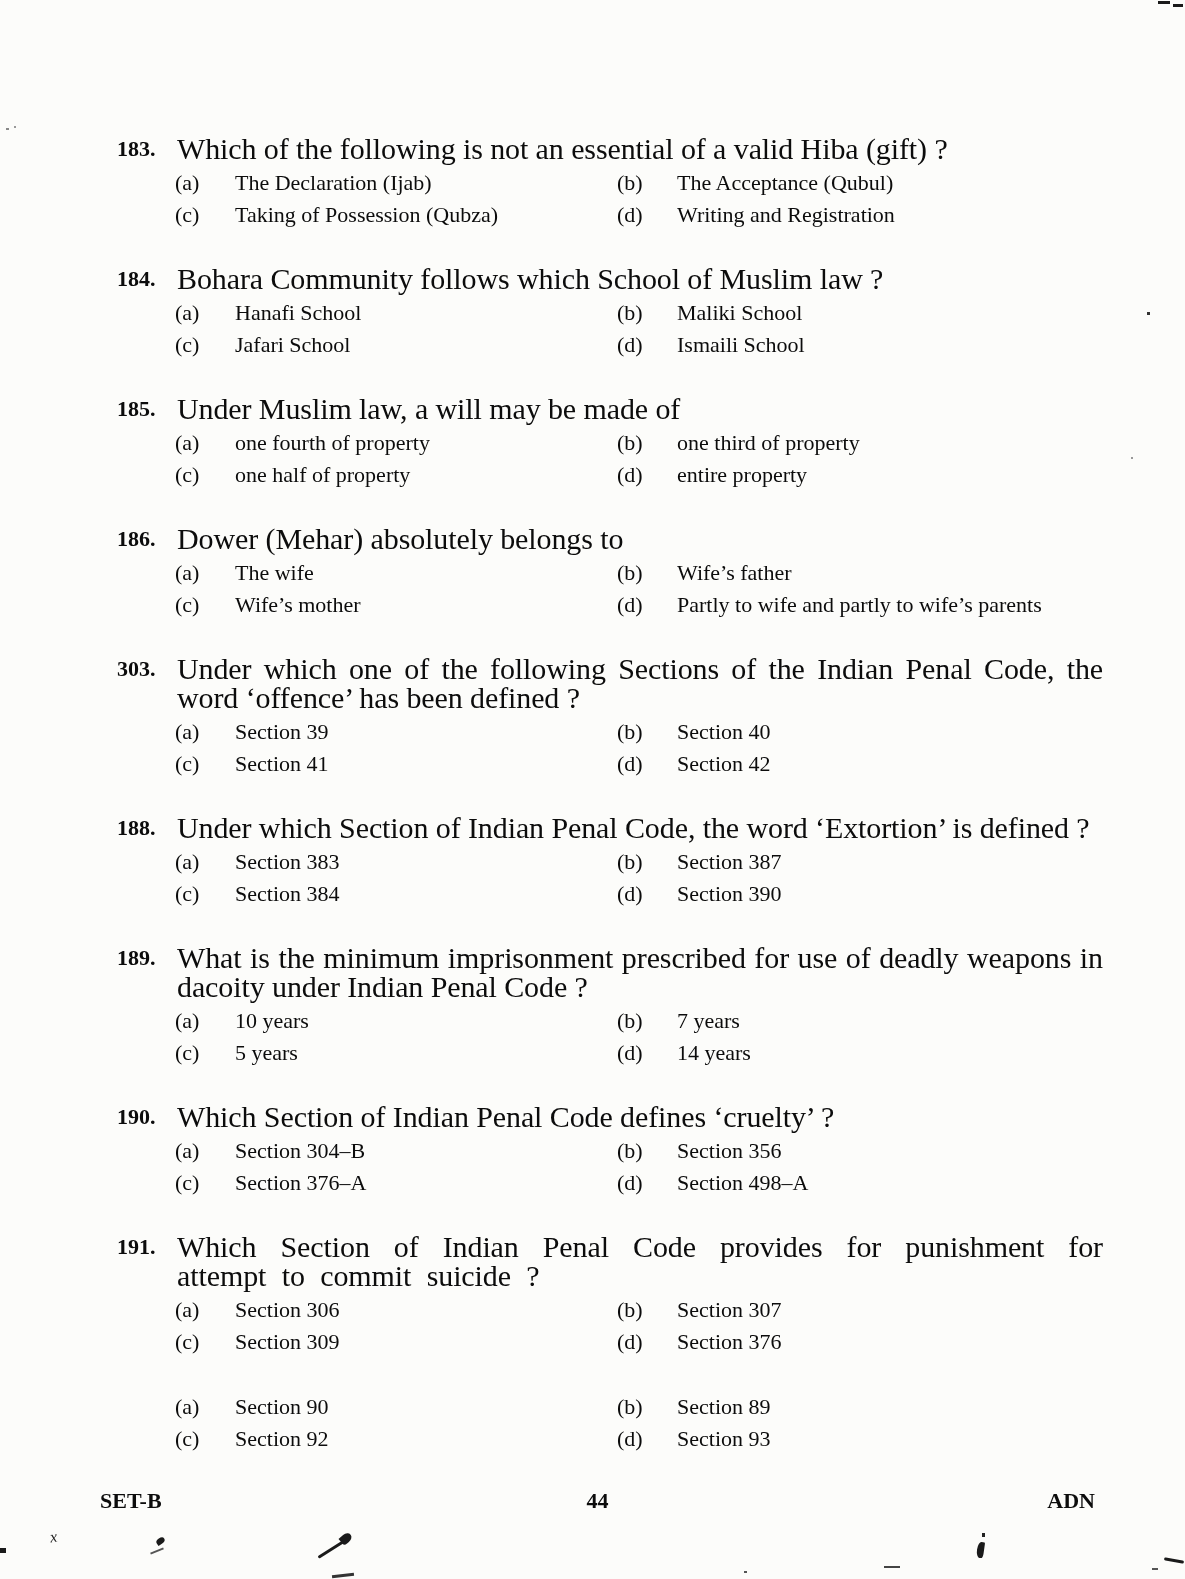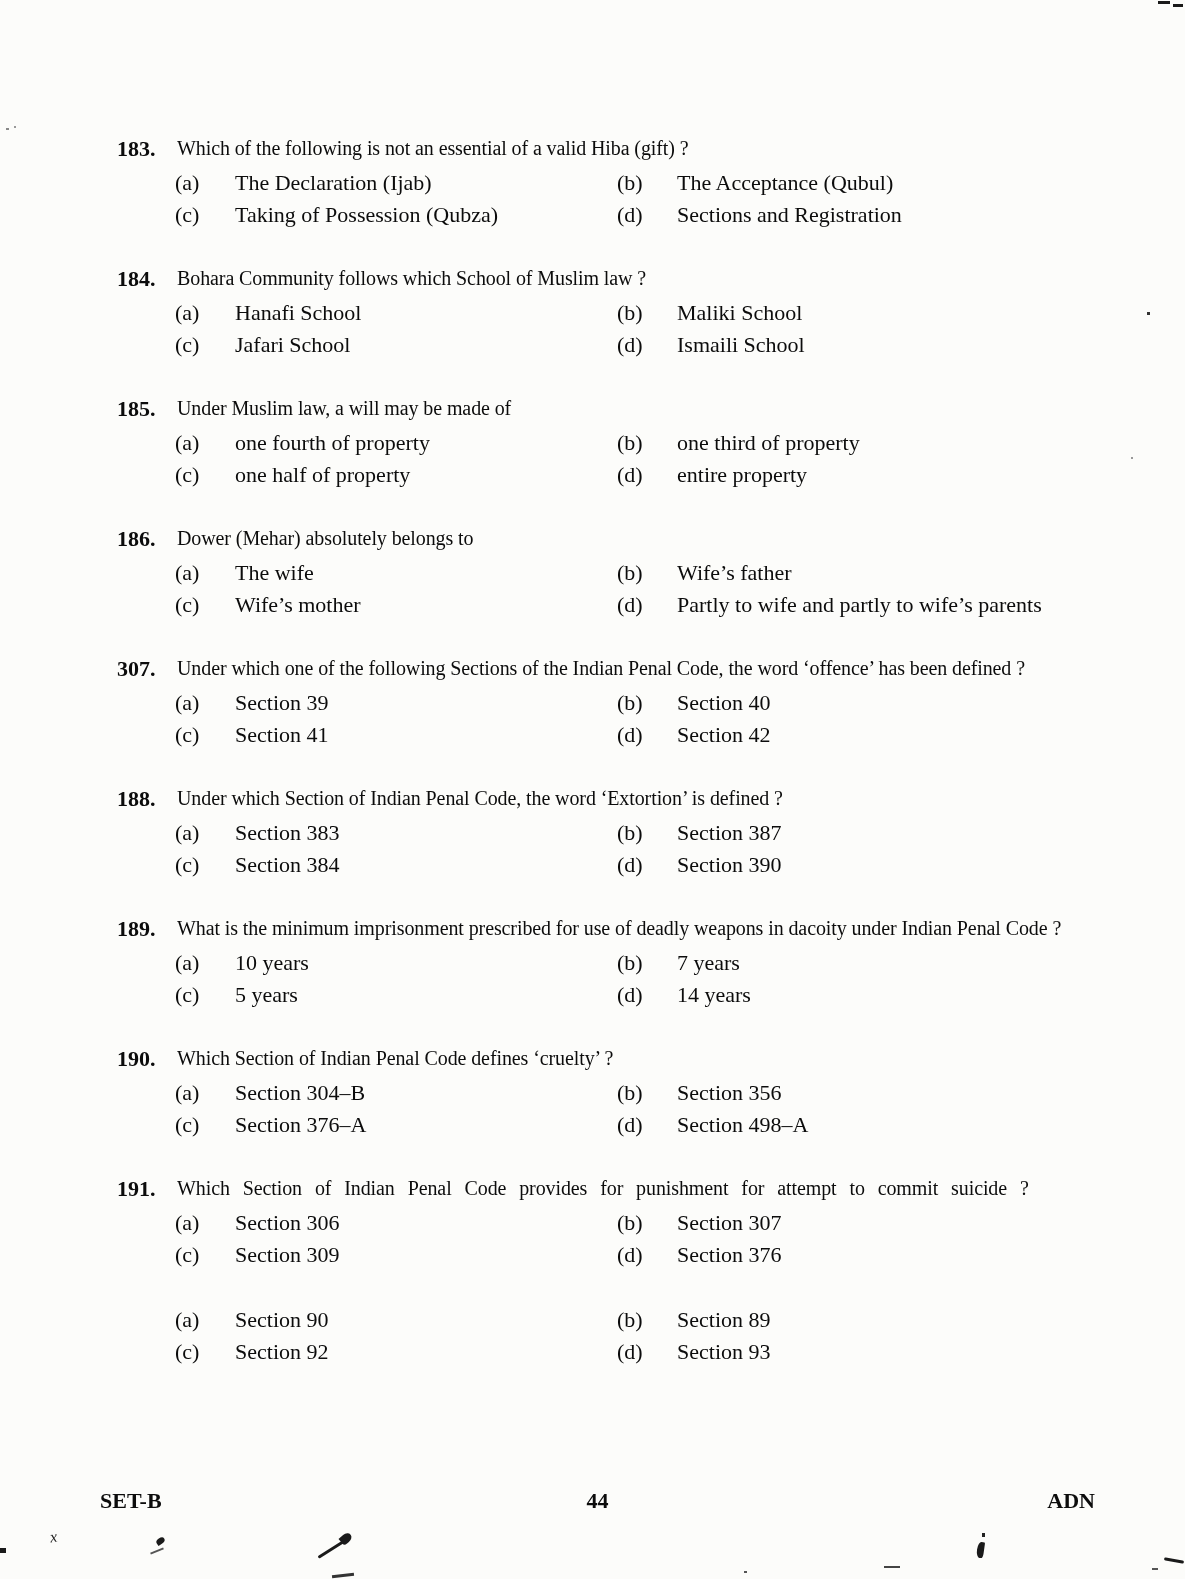--- a/index.html
+++ b/index.html
@@ -10,21 +10,21 @@
     color:#0c0c0c;
     position:relative;
     overflow:hidden;
     -webkit-font-smoothing:antialiased;
   }
   .page{position:absolute;inset:0;}
   .content{position:absolute;left:117px;top:128px;width:990px;margin-top:6px;}
   .q{margin-bottom:33px;}
   .q-head{display:flex;align-items:flex-start;}
   .q-num{width:60px;flex:none;font-weight:bold;font-size:22px;line-height:29px;}
-  .q-text{width:926px;font-size:20px;line-height:29px;text-align:justify;letter-spacing:-0.1px;}
+  .q-text{width:926px;font-size:30px;line-height:29px;text-align:justify;letter-spacing:-0.1px;}
   .q-wide .q-text{word-spacing:8px;}
   .opts{margin-left:58px;margin-top:4px;display:grid;grid-template-columns:442px auto;}
   .opt{display:flex;line-height:32px;font-size:22px;}
   .opt-label{width:60px;flex:none;}
   .opt-text{white-space:nowrap;text-align:right;}
   .footer{
     position:absolute;left:100px;top:1488px;width:995px;
     display:flex;justify-content:space-between;align-items:baseline;
     font-weight:bold;font-size:22px;
   }
@@ -51,21 +51,21 @@
         <div class="opt">
             <span class="opt-label">(b)</span>
             <span class="opt-text">The Acceptance (Qubul)</span>
           </div>
         <div class="opt">
             <span class="opt-label">(c)</span>
             <span class="opt-text">Taking of Possession (Qubza)</span>
           </div>
         <div class="opt">
             <span class="opt-label">(d)</span>
-            <span class="opt-text">Sections and Registration</span>
+            <span class="opt-text">Writing and Registration</span>
           </div>
       </div>
     </div>
 
     <div class="q">
       <div class="q-head">
         <span class="q-num">184.</span>
         <span class="q-text">Bohara Community follows which School of Muslim law ?</span>
       </div>
       <div class="opts">
@@ -133,21 +133,21 @@
           </div>
         <div class="opt">
             <span class="opt-label">(d)</span>
             <span class="opt-text">Partly to wife and partly to wife’s parents</span>
           </div>
       </div>
     </div>
 
     <div class="q">
       <div class="q-head">
-        <span class="q-num">307.</span>
+        <span class="q-num">303.</span>
         <span class="q-text">Under which one of the following Sections of the Indian Penal Code, the word ‘offence’ has been defined ?</span>
       </div>
       <div class="opts">
         <div class="opt">
             <span class="opt-label">(a)</span>
             <span class="opt-text">Section 39</span>
           </div>
         <div class="opt">
             <span class="opt-label">(b)</span>
             <span class="opt-text">Section 40</span>

